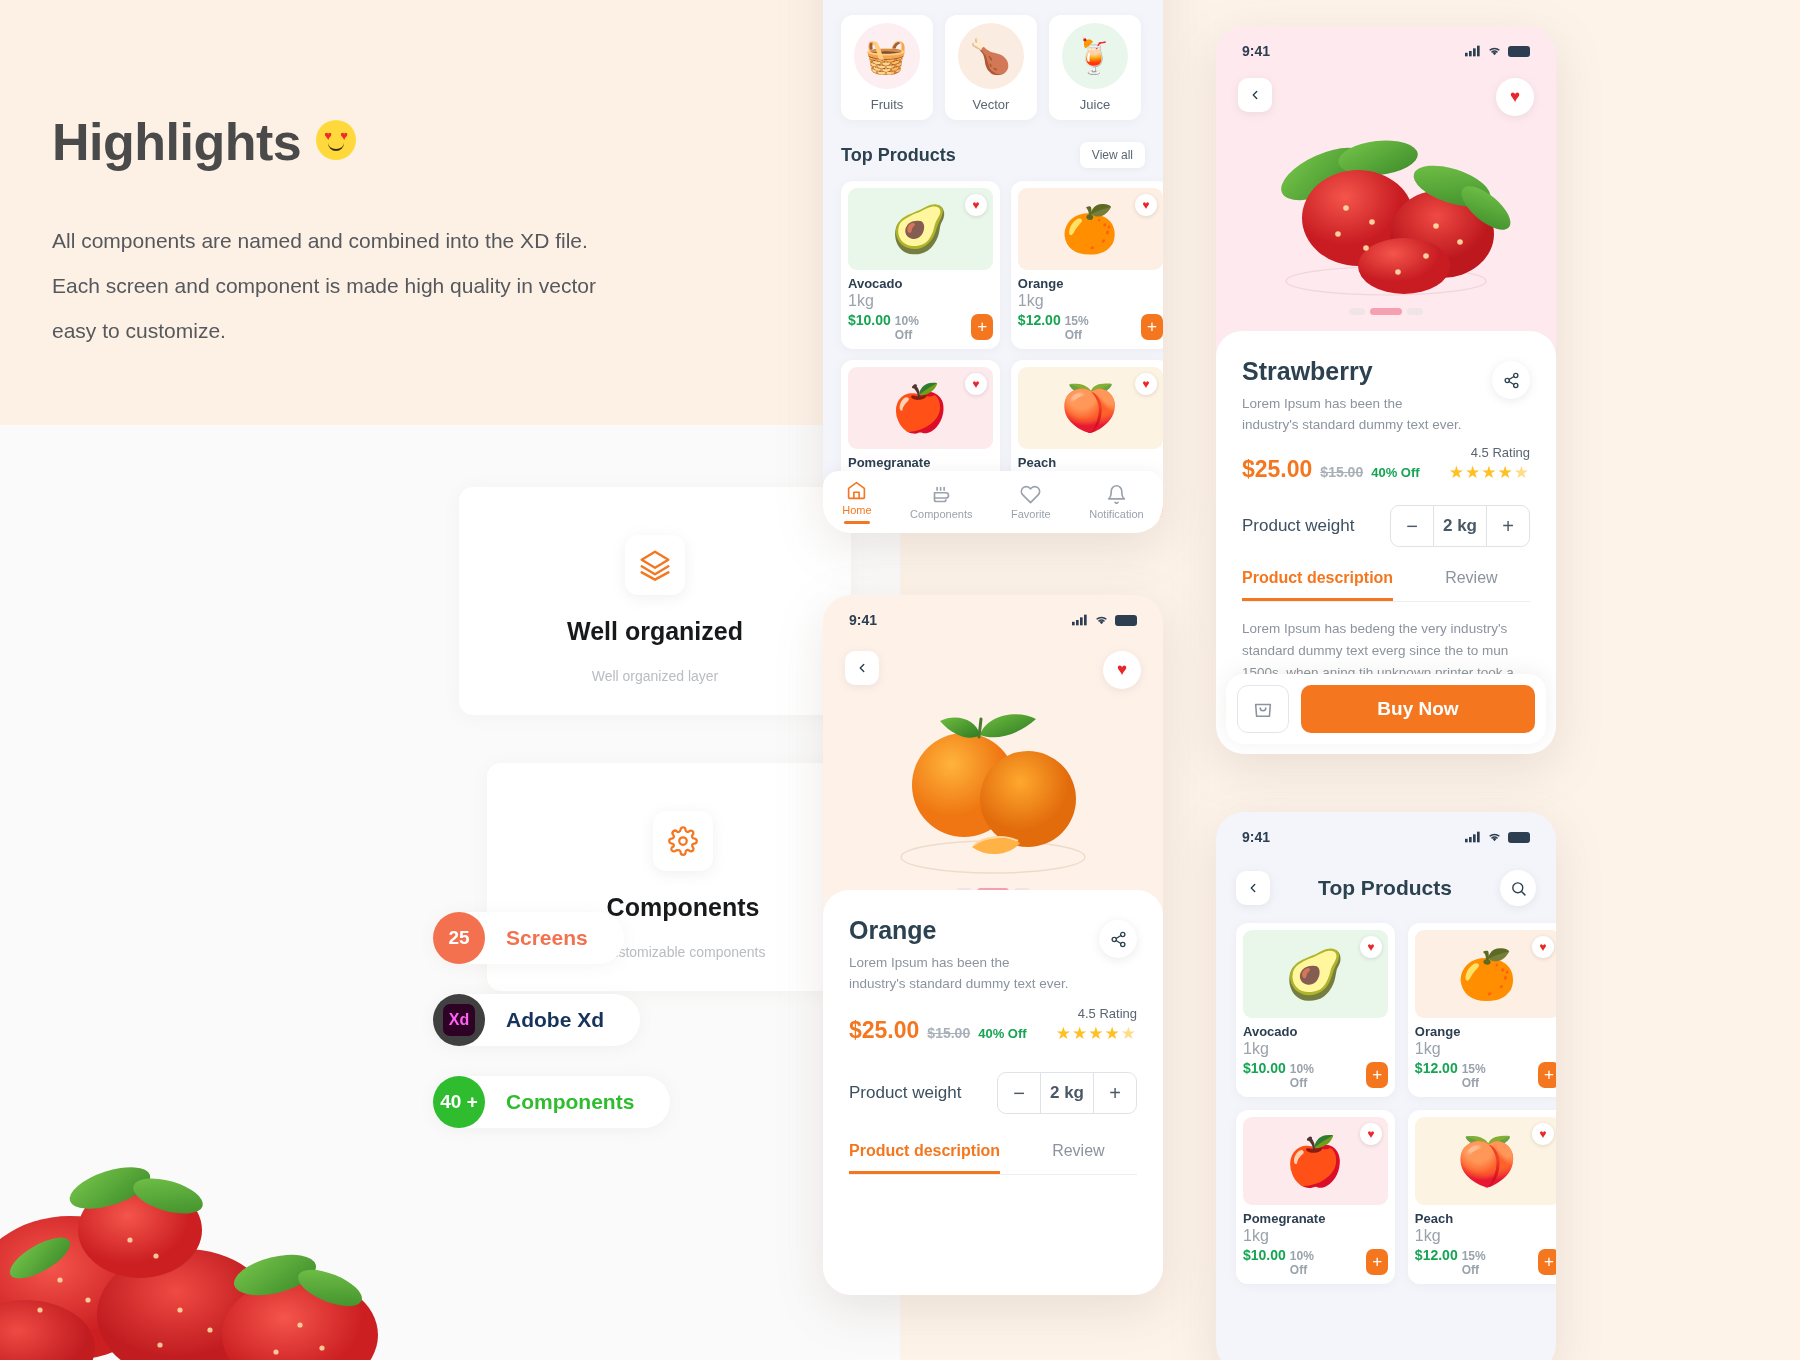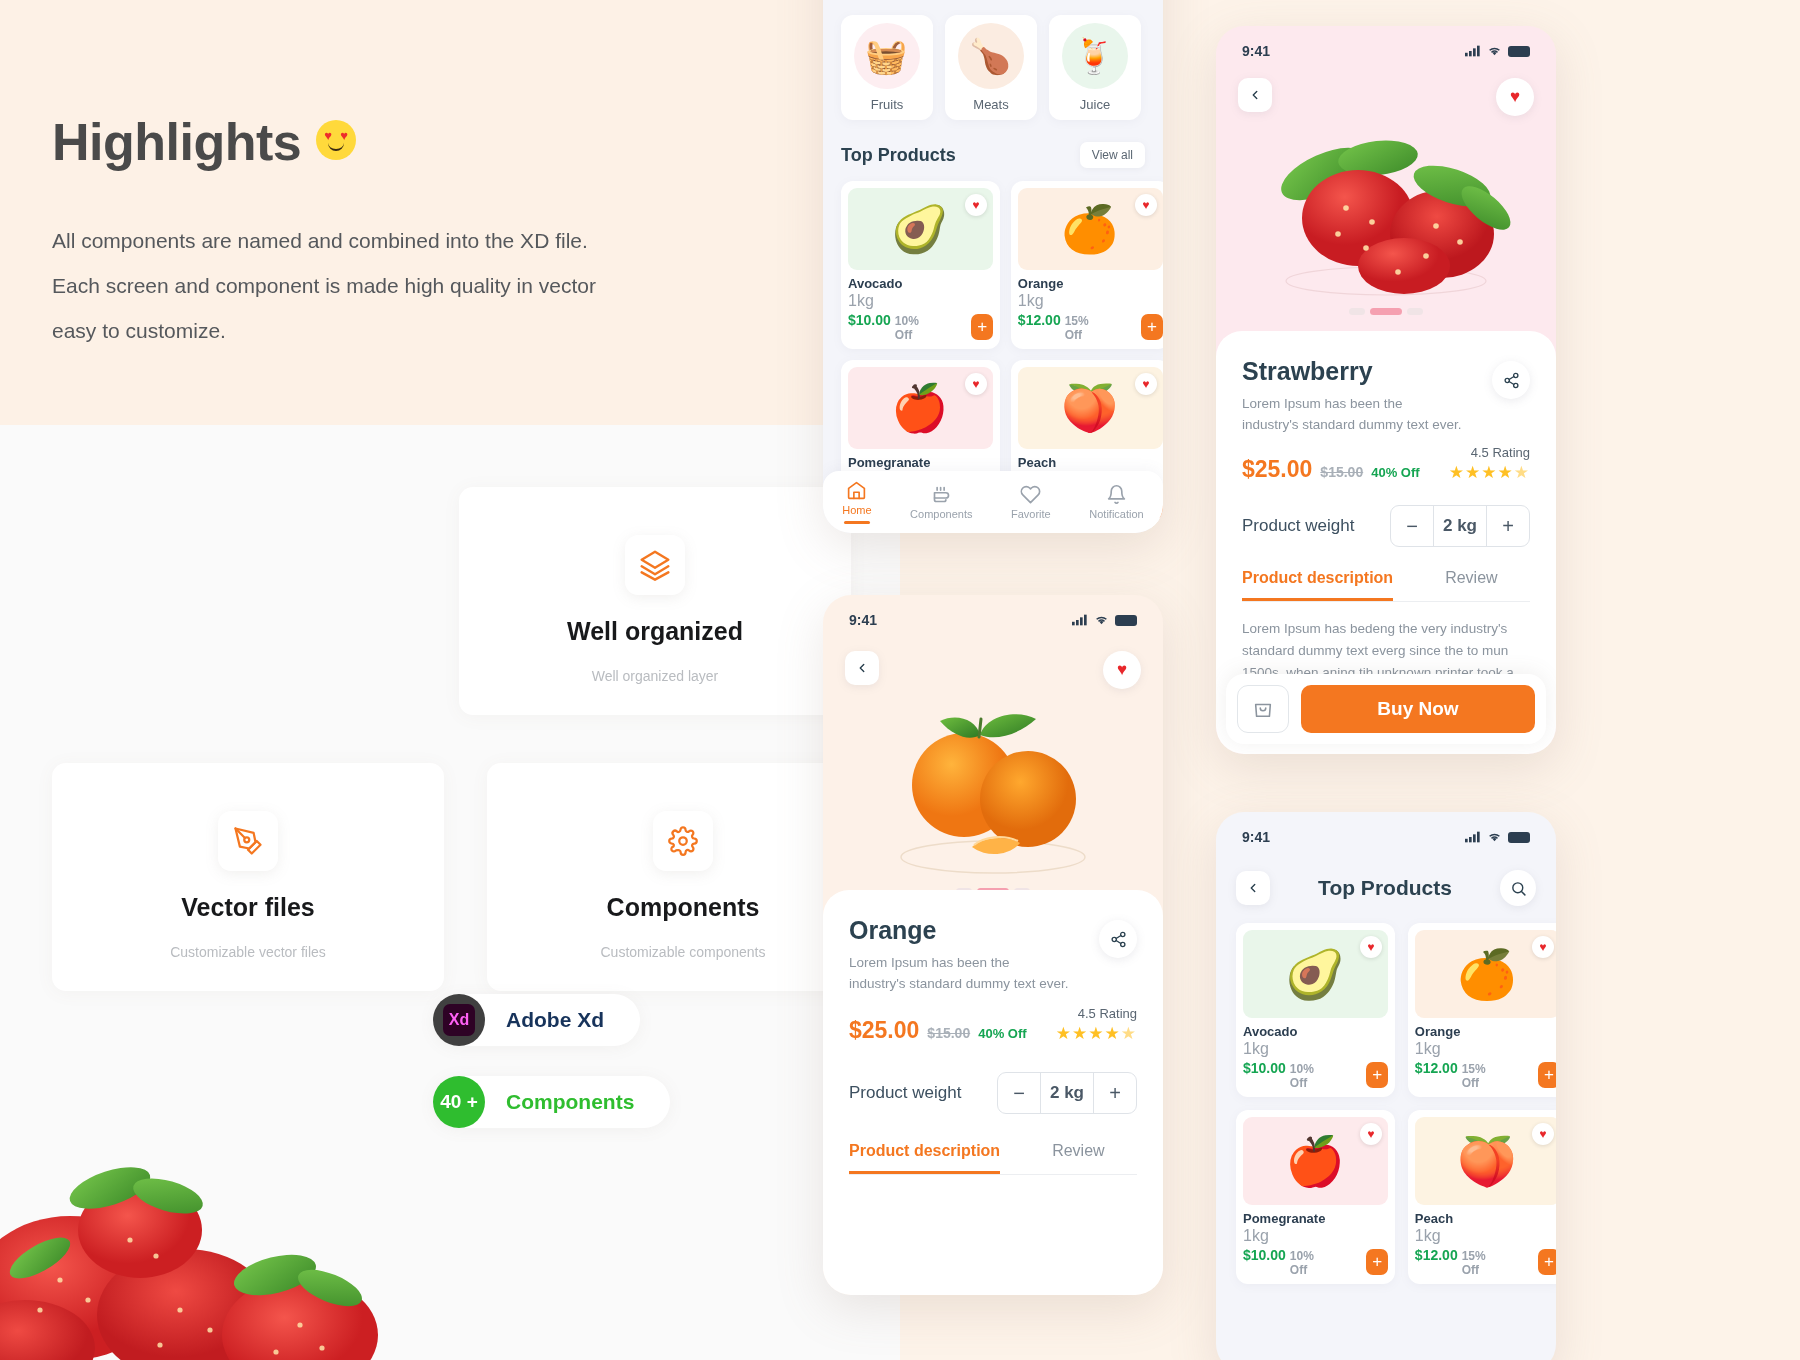--- a/index.html
+++ b/index.html
@@ -192,44 +192,36 @@
       <svg width="32" height="32" viewBox="0 0 24 24" fill="none" stroke="#f47720" stroke-width="1.8" stroke-linecap="round" stroke-linejoin="round">
         <polygon points="12 2 22 8 12 14 2 8 12 2"></polygon>
         <polyline points="2 13 12 19 22 13"></polyline>
         <polyline points="2 17.5 12 23 22 17.5"></polyline>
       </svg>
     </div>
     <div class="fc-title">Well organized</div>
     <div class="fc-sub">Well organized layer</div>
   </div>
 
-  <div class="feature-card" style="left:52px; top:763px; width:392px; height:228px; padding-top:48px;">
-    <div class="fc-icon-box">
-      <svg width="30" height="30" viewBox="0 0 24 24" fill="none" stroke="#f47720" stroke-width="1.8" stroke-linecap="round" stroke-linejoin="round">
-        <path d="M12 19l7-7 3 3-7 7-3-3z"></path>
-          <path d="M18 13l-1.5-7.5L2 2l3.5 14.5L13 18l5-5z"></path>
-        <path d="M2 2l7.586 7.586"></path>
-          <circle cx="11" cy="11" r="2"></circle>
-      </svg>
-    </div>
-    <div class="fc-title">Vector files</div>
-    <div class="fc-sub">Customizable vector files</div>
-  </div>
 
   <div class="feature-card" style="left:487px; top:763px; width:392px; height:228px; padding-top:48px;">
     <div class="fc-icon-box">
       <svg width="30" height="30" viewBox="0 0 24 24" fill="none" stroke="#f47720" stroke-width="1.8" stroke-linecap="round" stroke-linejoin="round">
         <circle cx="12" cy="12" r="3"></circle>
         <path d="M19.4 15a1.65 1.65 0 00.33 1.82l.06.06a2 2 0 11-2.83 2.83l-.06-.06a1.65 1.65 0 00-1.82-.33 1.65 1.65 0 00-1 1.51V21a2 2 0 11-4 0v-.09A1.65 1.65 0 008 19.4a1.65 1.65 0 00-1.82.33l-.06.06a2 2 0 11-2.83-2.83l.06-.06A1.65 1.65 0 004.6 15a1.65 1.65 0 00-1.51-1H3a2 2 0 110-4h.09A1.65 1.65 0 004.6 9a1.65 1.65 0 00-.33-1.82l-.06-.06a2 2 0 112.83-2.83l.06.06A1.65 1.65 0 009 4.6a1.65 1.65 0 001-1.51V3a2 2 0 114 0v.09a1.65 1.65 0 001 1.51 1.65 1.65 0 001.82-.33l.06-.06a2 2 0 112.83 2.83l-.06.06A1.65 1.65 0 0019.4 9v0a1.65 1.65 0 001.51 1H21a2 2 0 110 4h-.09a1.65 1.65 0 00-1.51 1z"></path>
       </svg>
     </div>
     <div class="fc-title">Components</div>
     <div class="fc-sub">Customizable components</div>
   </div>
 
+  <div class="pill" style="left:433px; top:912px;">
+    <div class="pill-circle" style="background:#f4714f;">25</div>
+    <div class="pill-label" style="color:#f4714f;">Screens</div>
+  </div>
 
   <div class="pill" style="left:433px; top:994px;">
     <div class="pill-circle" style="background:#404040;">
       <span class="xd-badge">Xd</span>
     </div>
     <div class="pill-label" style="color:#17335b;">Adobe Xd</div>
   </div>
 
   <div class="pill" style="left:433px; top:1076px;">
     <div class="pill-circle" style="background:#2fbd2f;text-align:center;">40 +</div>
@@ -285,21 +277,21 @@
     <div class="cat-card" style="width:92px;">
       <div class="cat-circle" style="background:#fdeef1;">
         <span>🧺</span>
       </div>
       <div class="cat-name">Fruits</div>
     </div>
     <div class="cat-card" style="width:92px;">
       <div class="cat-circle" style="background:#fbece1;">
         <span>🍗</span>
       </div>
-      <div class="cat-name">Meats</div>
+      <div class="cat-name">Vector</div>
     </div>
     <div class="cat-card" style="width:92px;">
       <div class="cat-circle" style="background:#e9f6ec;">
         <span>🍹</span>
       </div>
       <div class="cat-name">Juice</div>
     </div>
   </div>
 
   <div style="display:flex; align-items:center; justify-content:space-between; padding:0 18px; margin-top:22px;">

